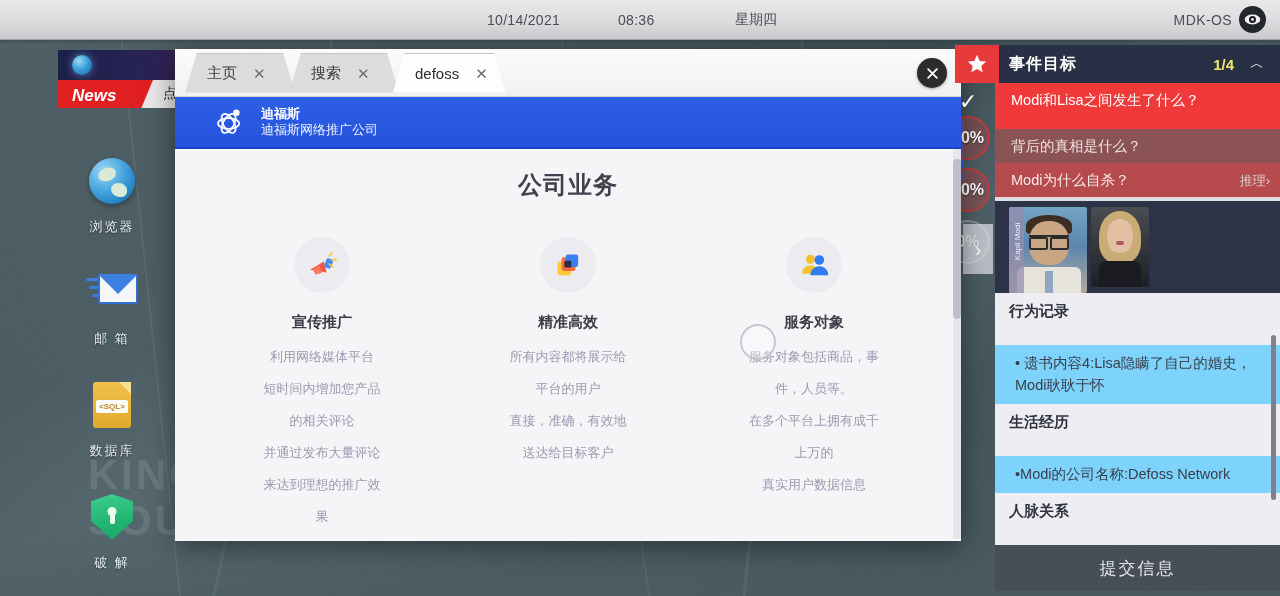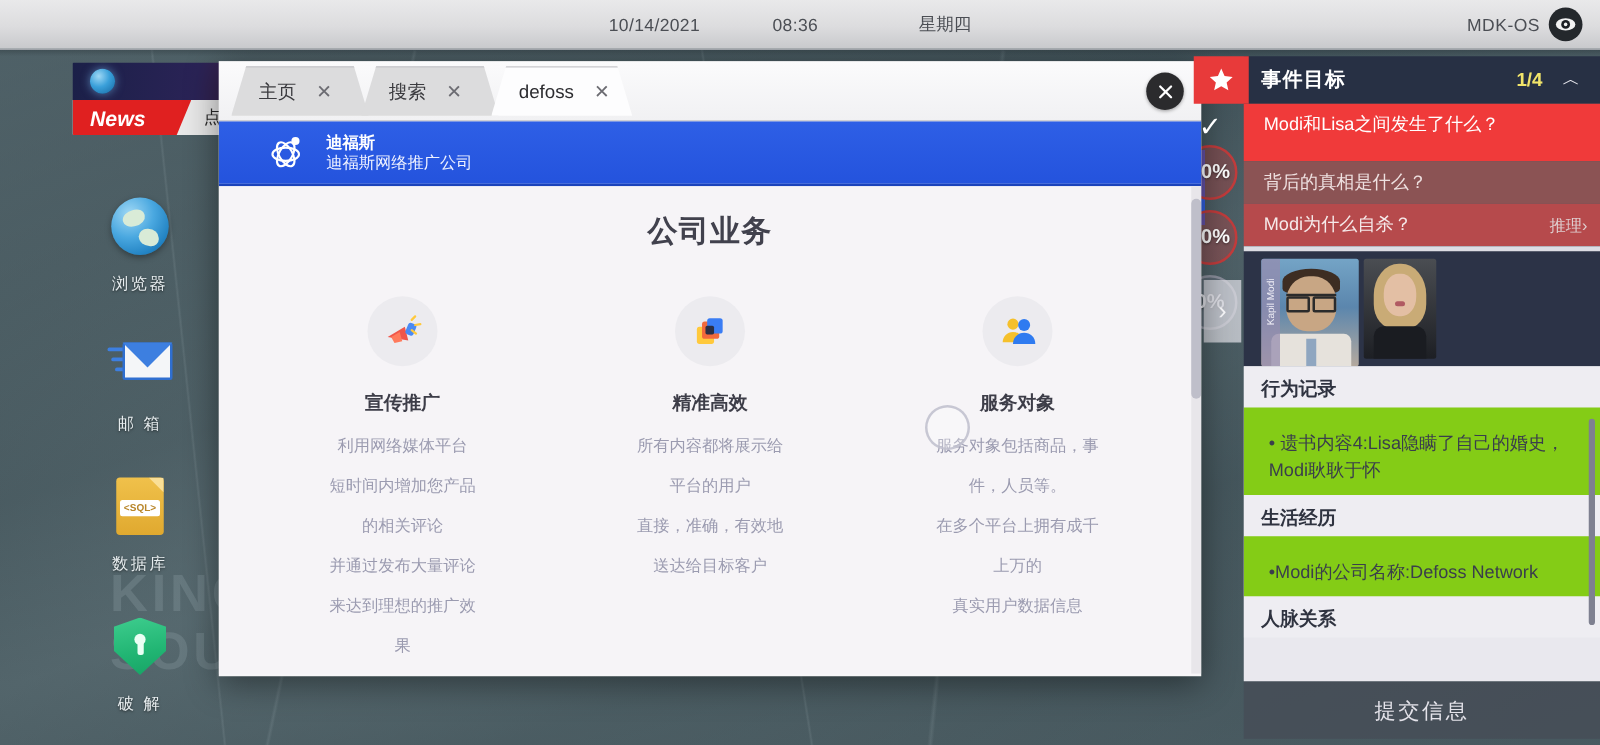--- a/index.html
+++ b/index.html
@@ -403,27 +403,27 @@
   }
 
   .rp-list {
     background: #e9e8ee;
     height: 252px;
     position: relative;
     overflow: hidden;
   }
   .sec-title {
     font-size: 15px; font-weight: 700; color: #2f3340;
-    padding: 9px 14px 5px 14px;
+    padding: 9px 14px 24px 14px;
     background: #eeedf2;
   }
   .sec-item {
-    background: #84cc16;
+    background: #7dd3fc;
     font-size: 14.5px; color: #3a3e4c;
-    padding: 18px 16px 8px 20px;
+    padding: 7px 16px 8px 20px;
     line-height: 22px;
     position: relative;
     cursor: pointer;
   }
   .sec-item .bullet { color: #3a3e4c; }
   .rp-scroll {
     position:absolute; right: 4px; top: 42px; width: 5px; height: 165px;
     background:#7e8090; border-radius:3px;
   }
   .rp-submit {

